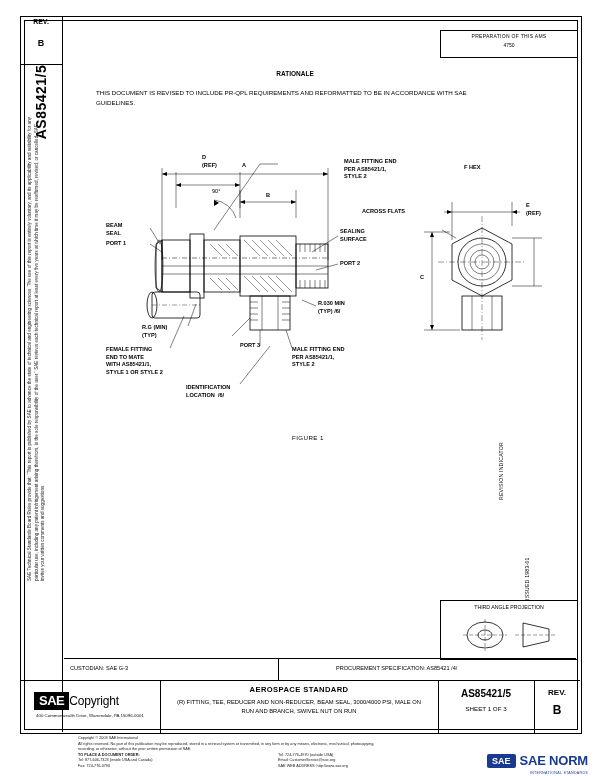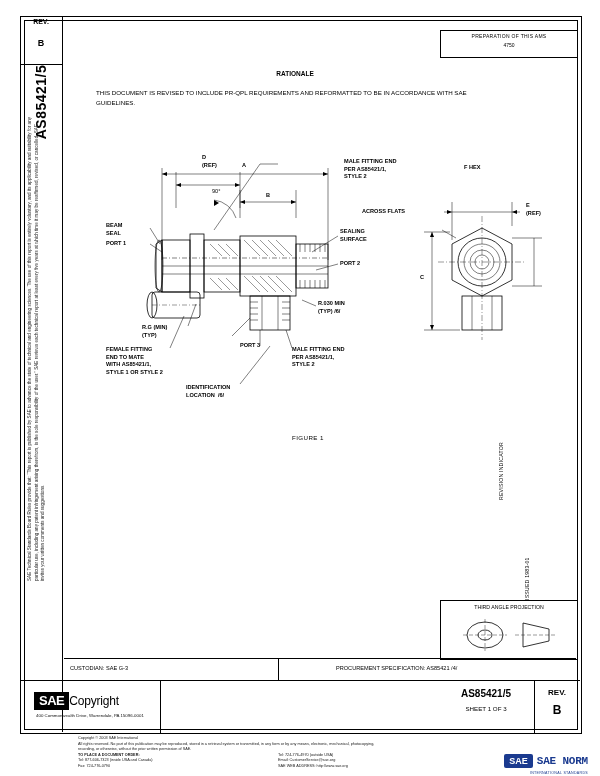--- a/index.html
+++ b/index.html
@@ -63,21 +63,21 @@
   .num-cell .n2{position:absolute;left:0;top:24px;width:96px;text-align:center;font-size:6.2px;}
   .rev-cell2{position:absolute;left:514px;top:0;width:46px;height:52px;}
   .rev-cell2 .r1{position:absolute;left:0;top:7px;width:46px;text-align:center;font-size:8px;font-weight:bold;}
   .rev-cell2 .r2{position:absolute;left:0;top:22px;width:46px;text-align:center;font-size:12px;font-weight:bold;}
 
   .foot{position:absolute;left:78px;top:736px;width:420px;font-size:3.8px;line-height:1.45;color:#222;}
   .foot .row{display:flex;gap:10px;}
   .foot .c1{width:190px;}
   .watermark{position:absolute;right:12px;bottom:8px;display:flex;align-items:center;gap:4px;}
   .wm-box{background:#1a3a8f;color:#fff;font-size:9px;font-weight:bold;padding:2px 5px;border-radius:2px;}
-  .wm-txt{font-size:11px;font-weight:bold;color:#1a3a8f;letter-spacing:-.2px;font-family:Liberation Mono, monospace;}
+  .wm-txt{font-size:13px;font-weight:bold;color:#1a3a8f;letter-spacing:-.2px;}
   .wm-sub{position:absolute;right:12px;bottom:1px;font-size:3.6px;color:#1a3a8f;letter-spacing:.3px;}
 </style>
 </head>
 <body>
 
 <div class="page">
 
   <div class="frame"></div>
   <div class="inner-frame"></div>
 
@@ -297,20 +297,26 @@
     <span>PROCUREMENT SPECIFICATION: AS85421 /4/</span>
   </div>
 
   <div class="tblock">
     <div class="logo-cell">
       <div class="sae-logo">
         <span class="sae-badge">SAE</span><span class="sae-aero">Copyright</span>
       </div>
       <div class="sae-sub">400 Commonwealth Drive, Warrendale, PA 15096-0001</div>
     </div>
+    <div class="title-cell">
+      <div class="t1">AEROSPACE STANDARD</div>
+      <div class="t2">(R) FITTING, TEE, REDUCER AND NON-REDUCER,
+BEAM SEAL, 3000/4000 PSI, MALE ON RUN AND
+BRANCH, SWIVEL NUT ON RUN</div>
+    </div>
     <div class="num-cell">
       <div class="n1">AS85421/5</div>
       <div class="n2">SHEET 1 OF 3</div>
     </div>
     <div class="rev-cell2">
       <div class="r1">REV.</div>
       <div class="r2">B</div>
     </div>
   </div>
 

